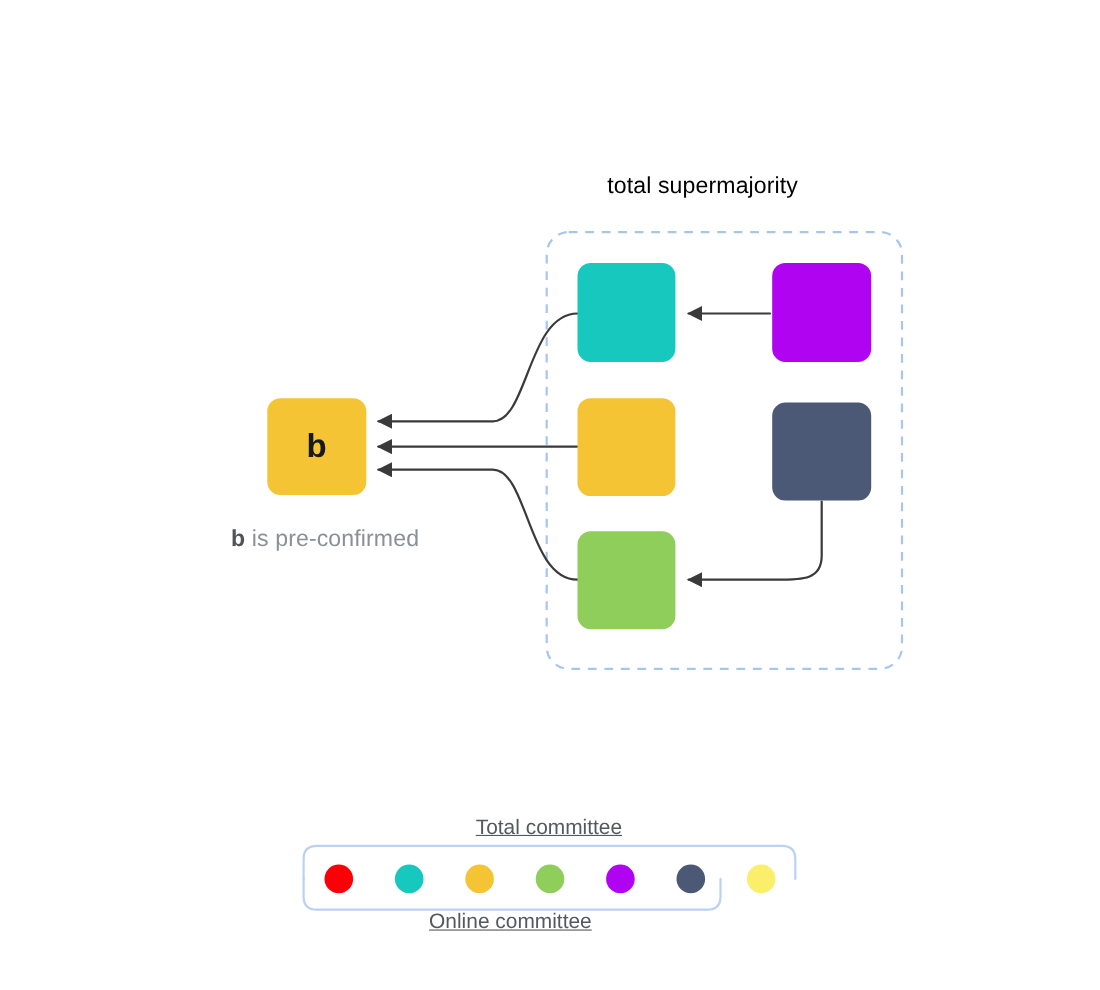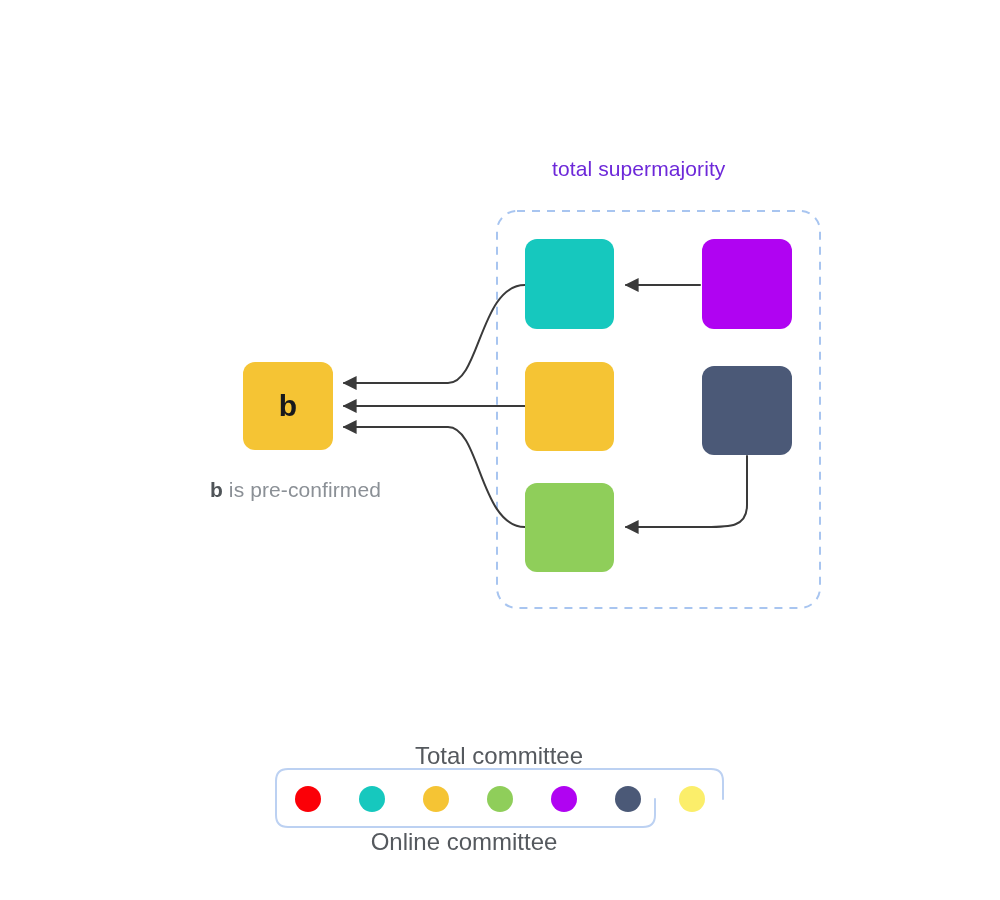--- a/index.html
+++ b/index.html
@@ -49,43 +49,44 @@
     font-size: 30px;
     font-weight: 700;
     color: #17191c;
     letter-spacing: 0.3px;
   }
 
   
   .group-title {
     position: absolute;
     font-size: 21px;
-    color: #6d28d9;
+    color: #000000;
     white-space: nowrap;
     letter-spacing: 0.1px;
   }
   .caption {
     position: absolute;
     font-size: 21px;
     color: #8b9096;
     white-space: nowrap;
     letter-spacing: 0.1px;
     margin-left: 28px;
   }
   .caption b {
     color: #4f5458;
     font-weight: 700;
   }
 
   .legend-label {
     position: absolute;
-    font-size: 24px;
+    font-size: 19px;
     color: #55595e;
     white-space: nowrap;
     text-align: left;
+    text-decoration: underline;
   }
 
   
   .legend-dot {
     position: absolute;
     width: 26px;
     height: 26px;
     border-radius: 50%;
   }
 </style>

